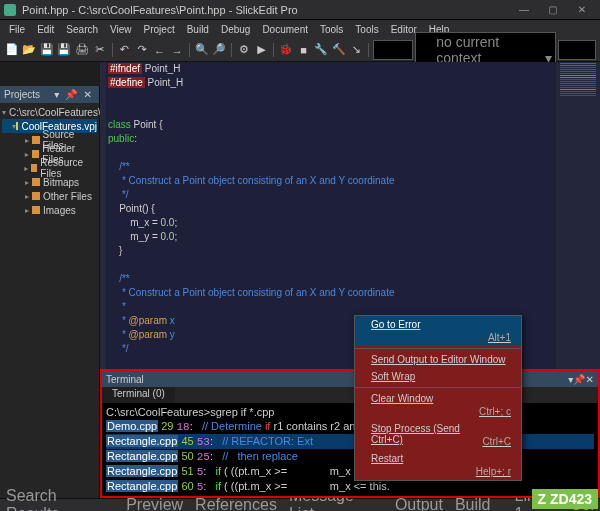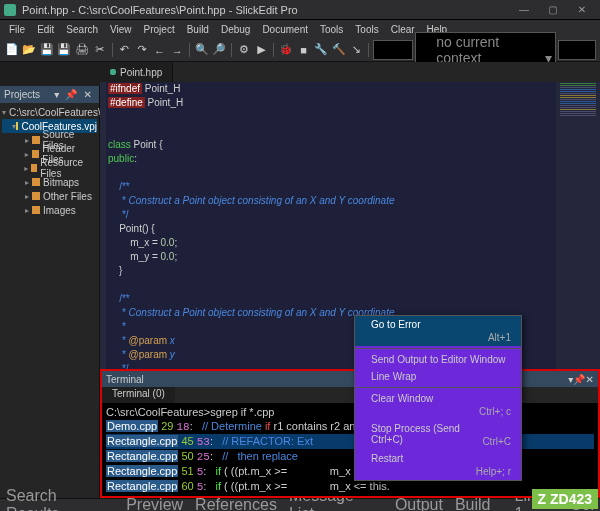--- a/index.html
+++ b/index.html
@@ -32,21 +32,21 @@
 .edtabs { height:20px; background:#252526; display:flex; }
 .edtab { background:#1e1e1e; color:#ccc; padding:3px 10px; font-size:10px; border-right:1px solid #111; display:flex; align-items:center; gap:4px; }
 .edtab .dot { width:6px; height:6px; background:#4a8; border-radius:2px; }
 .code { flex:1; overflow:hidden; background:#1e203a; font-family:Consolas,monospace; font-size:10px; line-height:14px; position:relative; }
 .gutter { position:absolute; left:0; top:0; width:6px; height:100%; background:#26283e; }
 .code pre { margin-left:8px; white-space:pre; color:#c8c8c8; }
 .kw-green { color:#4ec94e; }
 .kw-pp { background:#802020; color:#fff; padding:0 2px; }
 .kw-id { color:#d0d0d0; }
 .kw-com { color:#4a88e0; }
-.kw-com2 { color:#4a88e0; font-style:italic; }
+.kw-com2 { color:#4a88e0; }
 .kw-num { color:#b5cea8; }
 .kw-tag { color:#d4a050; }
 .minimap { position:absolute; right:0; top:0; width:44px; height:100%; background:#24263c; }
 .minimap .mm-line { height:1px; margin:1px 4px; background:#4a4a6a; }
 .minimap .mm-blue { background:#2a5a9a; }
 .minimap .mm-green { background:#3a7a3a; }
 .minimap .mm-yellow { background:#8a7a3a; }
 .terminal-wrap { border:2px solid #d00; margin:0; }
 .term-head { height:16px; background:#34495e; display:flex; align-items:center; padding:0 4px; font-size:10px; }
 .term-head .spacer{flex:1;}
@@ -54,21 +54,21 @@
 .term-tab { background:#1e1e1e; padding:1px 10px; font-size:10px; color:#ccc; }
 .term-body { background:#000; font-family:Consolas,monospace; font-size:11px; line-height:14px; padding:2px 4px; color:#ccc; min-height:86px; white-space:pre; overflow:hidden; }
 .t-path { color:#ccc; }
 .t-file { background:#2a5a8a; color:#fff; padding:0 1px; }
 .t-num1 { color:#9acd32; }
 .t-num2 { color:#da70d6;font-family:Liberation Mono, monospace; }
 .t-com { color:#4a88e0; }
 .t-red { color:#e84a4a; }
 .t-green { color:#4ae84a; }
 .term-line.hl { background:#083a6a; }
-.ctx-menu { position:absolute; right:78px; bottom:30px; width:168px; background:#6d28d9; border:1px solid #555; box-shadow:2px 2px 6px rgba(0,0,0,0.6); font-size:10px; z-index:50; }
+.ctx-menu { position:absolute; right:78px; bottom:30px; width:168px; background:#7f1d1d; border:1px solid #555; box-shadow:2px 2px 6px rgba(0,0,0,0.6); font-size:10px; z-index:50;text-decoration:underline; }
 .ctx-item { display:flex; justify-content:space-between; padding:3px 10px 3px 16px; color:#ccc; }
 .ctx-item.sel { background:#094771; color:#fff; }
 .ctx-sep { height:1px; background:#555; margin:2px 0; }
 .ctx-key { color:#aaa;margin-top:13px; }
 .bottom-tabs { height:13px; background:#2d2d30; display:flex; align-items:center; border-top:1px solid #111; }
 .bottom-tabs span { padding:12px 6px; font-size:16px; color:#999; }
 .watermark { position:absolute; right:2px; bottom:2px; background:#7cc04a; color:#fff; font-weight:bold; font-size:14px; padding:2px 6px; z-index:100; }
 </style>
 </head>
 <body>
@@ -87,21 +87,21 @@
     <span>File</span>
     <span>Edit</span>
     <span>Search</span>
     <span>View</span>
     <span>Project</span>
     <span>Build</span>
     <span>Debug</span>
     <span>Document</span>
     <span>Tools</span>
     <span>Tools</span>
-    <span>Clear</span>
+    <span>Editor</span>
     <span>Help</span>
   </div>
 
 <div class="toolbar">
   <span class="tbtn">📄</span>
   <span class="tbtn">📂</span>
   <span class="tbtn">💾</span>
   <span class="tbtn">💾</span>
   <span class="tbtn">🖨</span>
   <span class="tbtn">✂</span>
@@ -178,26 +178,20 @@
           <div class="tree-row" style="padding-left: 20px;">
             <span class="tw">▸</span>
             <span class="cube orange"></span>
             <span>Images</span>
           </div>
         </div>
     </div>
   </div>
 
   <div class="editor-wrap">
-    <div class="edtabs">
-      <div class="edtab">
-          <span class="dot"></span>
-          <span>Point.hpp</span>
-        </div>
-    </div>
     <div class="code">
       <div class="gutter"></div>
 <pre><span class="kw-pp">#ifndef</span><span class="kw-id"> Point_H</span>
 <span class="kw-pp">#define</span><span class="kw-id"> Point_H</span>
 
 
 <span class="kw-green">class</span> <span class="kw-id">Point</span> {
 <span class="kw-green">public</span>:
 
     <span class="kw-com">/**</span>
@@ -268,21 +262,21 @@
 <div class="ctx-menu" id="ctx-menu">
     <div class="ctx-item sel">
       <span>Go to Error</span>
       <span class="ctx-key">Alt+1</span>
     </div>
     <div class="ctx-sep"></div>
     <div class="ctx-item">
       <span>Send Output to Editor Window</span>
     </div>
     <div class="ctx-item">
-      <span>Line Wrap</span>
+      <span>Soft Wrap</span>
     </div>
     <div class="ctx-sep"></div>
     <div class="ctx-item">
       <span>Clear Window</span>
       <span class="ctx-key">Ctrl+; c</span>
     </div>
     <div class="ctx-item">
       <span>Stop Process (Send Ctrl+C)</span>
       <span class="ctx-key">Ctrl+C</span>
     </div>

